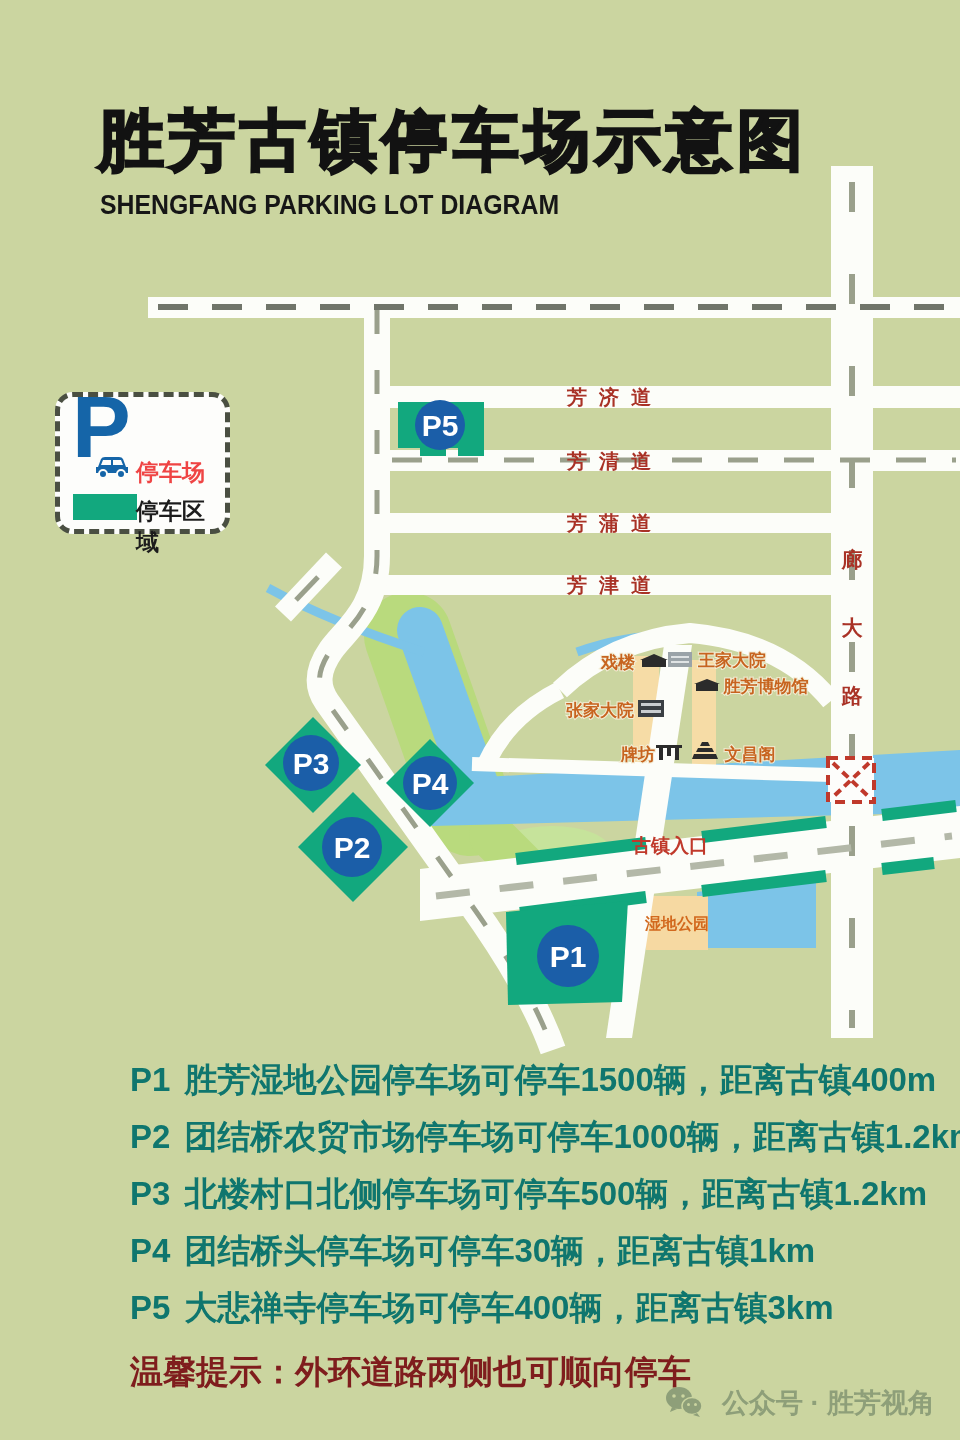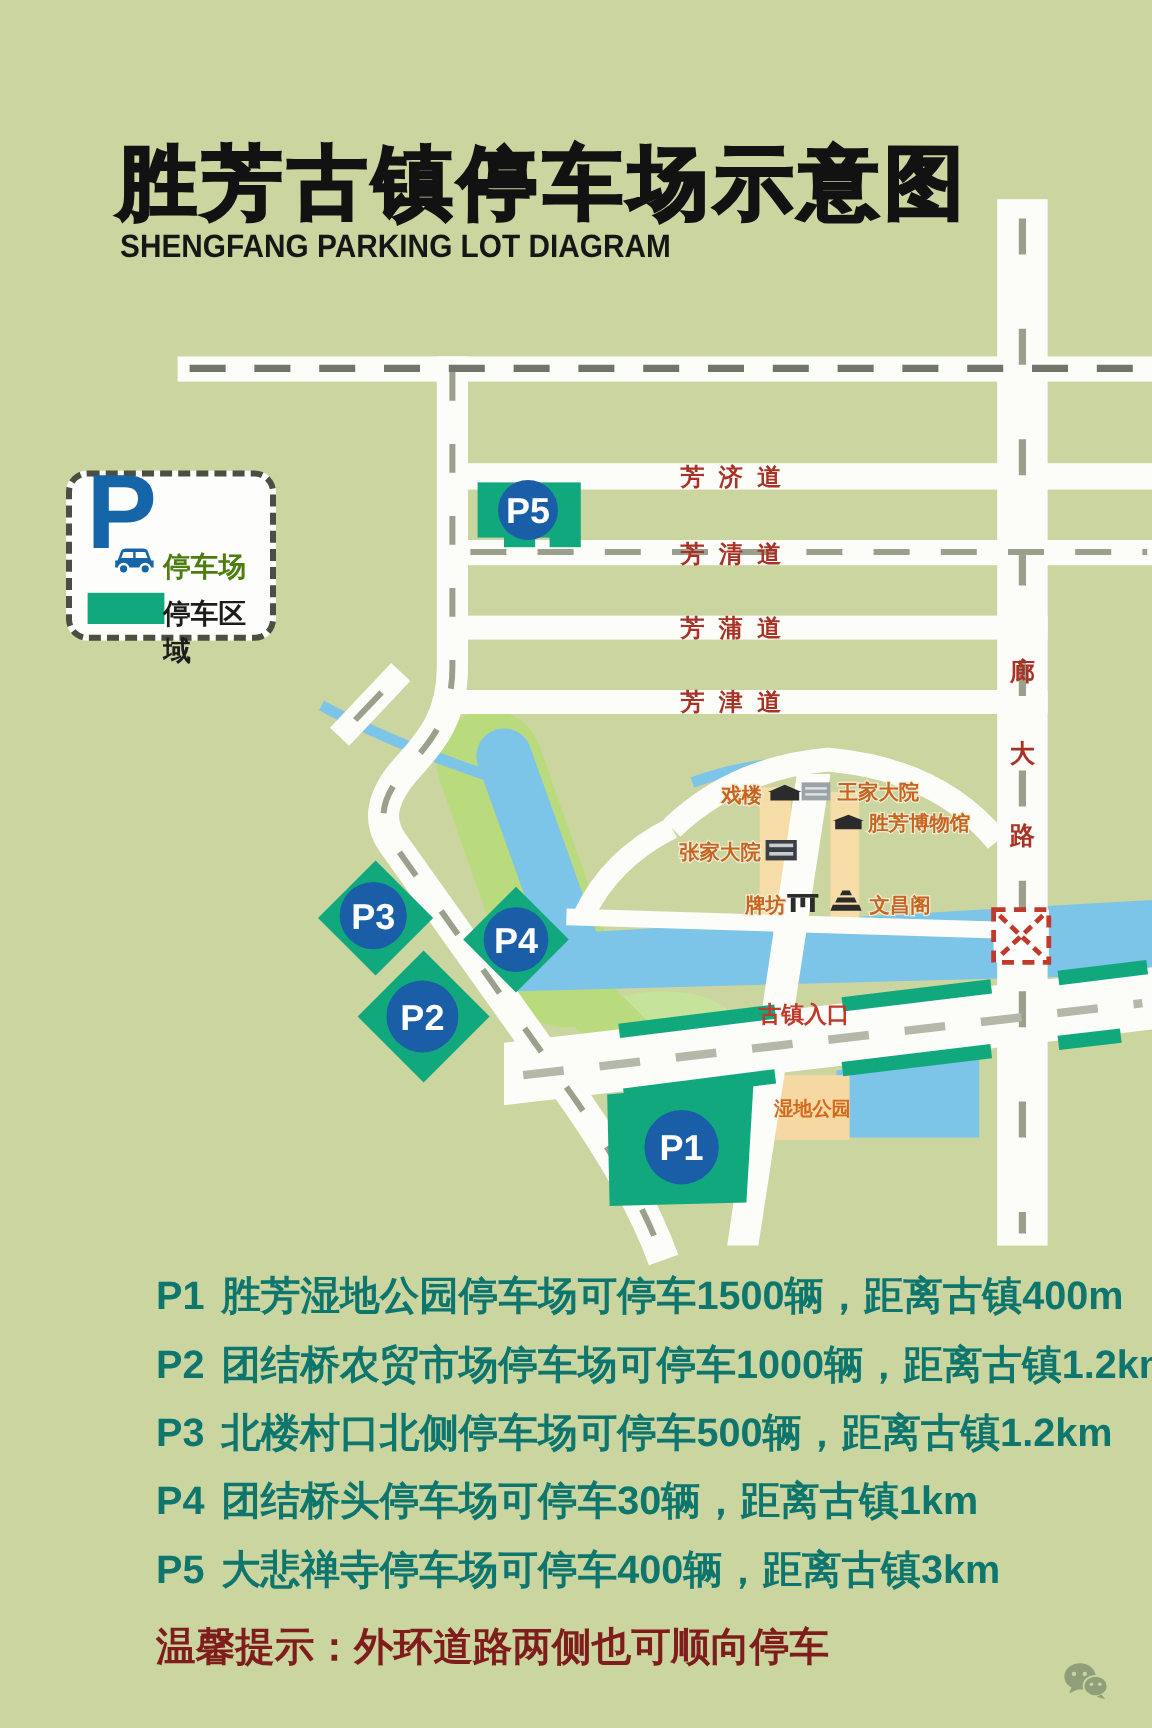--- a/index.html
+++ b/index.html
@@ -4,42 +4,42 @@
 <style>
   html,body{margin:0;padding:0;}
   body{
     width:960px;height:1440px;position:relative;overflow:hidden;
     background:#cbd5a0;
     font-family:"Liberation Sans","DejaVu Sans",sans-serif;
   }
   .abs{position:absolute;}
   
   .title{
-    left:98px;top:108px;width:780px;
+    left:98px;top:96px;width:780px;
     font-size:66px;font-weight:900;color:#121212;
     letter-spacing:5px;-webkit-text-stroke:2.5px #121212;
     white-space:nowrap;
   }
   .subtitle{
     left:100px;top:190px;
     font-size:27px;font-weight:900;color:#161616;
     transform:scaleX(0.92);transform-origin:left center;
     letter-spacing:0px;white-space:nowrap;
   }
   
   .legend{
     left:55px;top:392px;width:165px;height:132px;
     background:#fdfdfb;border:5px dashed #4a4f42;border-radius:18px;
   }
   .legend .pglyph{
     position:absolute;left:12px;top:-14px;
     font-size:88px;font-weight:900;color:#1565a8;line-height:1;
   }
   .legend .car{position:absolute;left:34px;top:56px;}
-  .legend .lot-label{position:absolute;left:76px;top:60px;font-size:23px;font-weight:700;color:#4d7c0f;text-align:right;}
+  .legend .lot-label{position:absolute;left:76px;top:60px;font-size:23px;font-weight:700;color:#ef4444;text-align:right;}
   .legend .swatch{position:absolute;left:13px;top:97px;width:64px;height:26px;background:#12a87e;}
   .legend .area-label{position:absolute;left:76px;top:99px;font-size:23px;font-weight:700;color:#1c1c1c;}
   
   .notes{left:130px;top:1058px;width:800px;}
   .note-line{position:absolute;left:0;white-space:nowrap;
     font-size:33px;font-weight:700;color:#0f766e;}
   .note-line .code{margin-right:14px;}
   .tip-line{position:absolute;left:0;top:292px;white-space:nowrap;
     font-size:33px;font-weight:700;color:#7f1d1d;}
   
@@ -250,13 +250,14 @@
       <ellipse cx="15" cy="12" rx="13" ry="11" fill="#8e9f79"></ellipse>
       <circle cx="10" cy="10" r="1.8" fill="#cbd5a0"></circle>
         <circle cx="19" cy="10" r="1.8" fill="#cbd5a0"></circle>
       <path d="M8 21 L6 26 L13 23 Z" fill="#8e9f79"></path>
       <ellipse cx="28" cy="20" rx="10" ry="8.5" fill="#8e9f79" stroke="#cbd5a0" stroke-width="1.5"></ellipse>
       <circle cx="24.5" cy="18.5" r="1.5" fill="#cbd5a0"></circle>
         <circle cx="31.5" cy="18.5" r="1.5" fill="#cbd5a0"></circle>
       <path d="M33 27 L36 31 L29 29 Z" fill="#8e9f79"></path>
     </svg>
   </span>
+  <span>公众号 · 胜芳视角</span>
 </div>
 
 </body></html>

